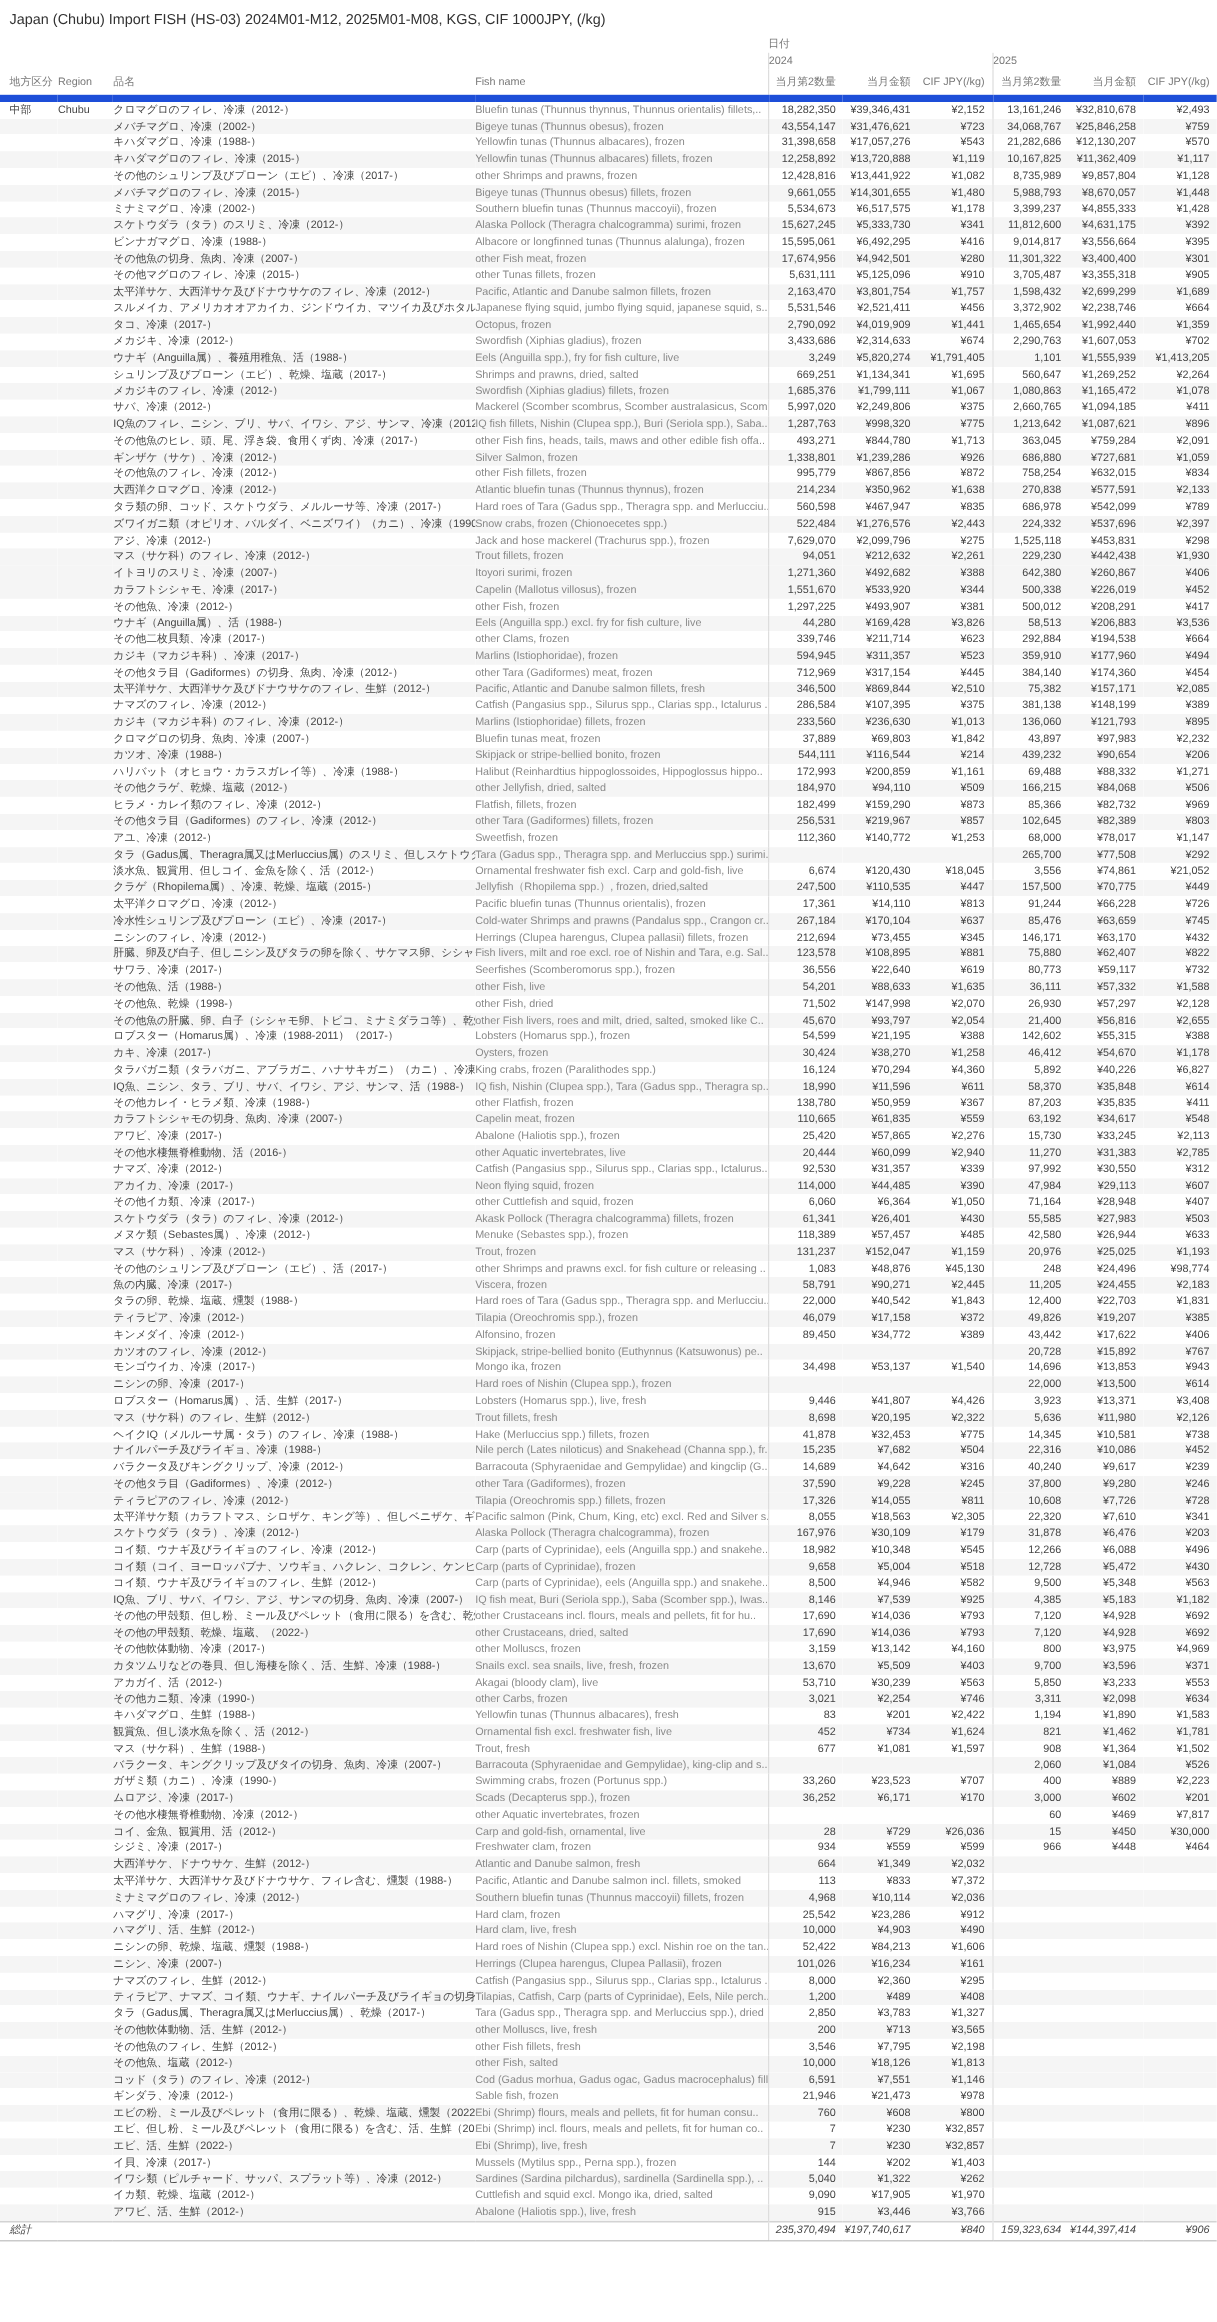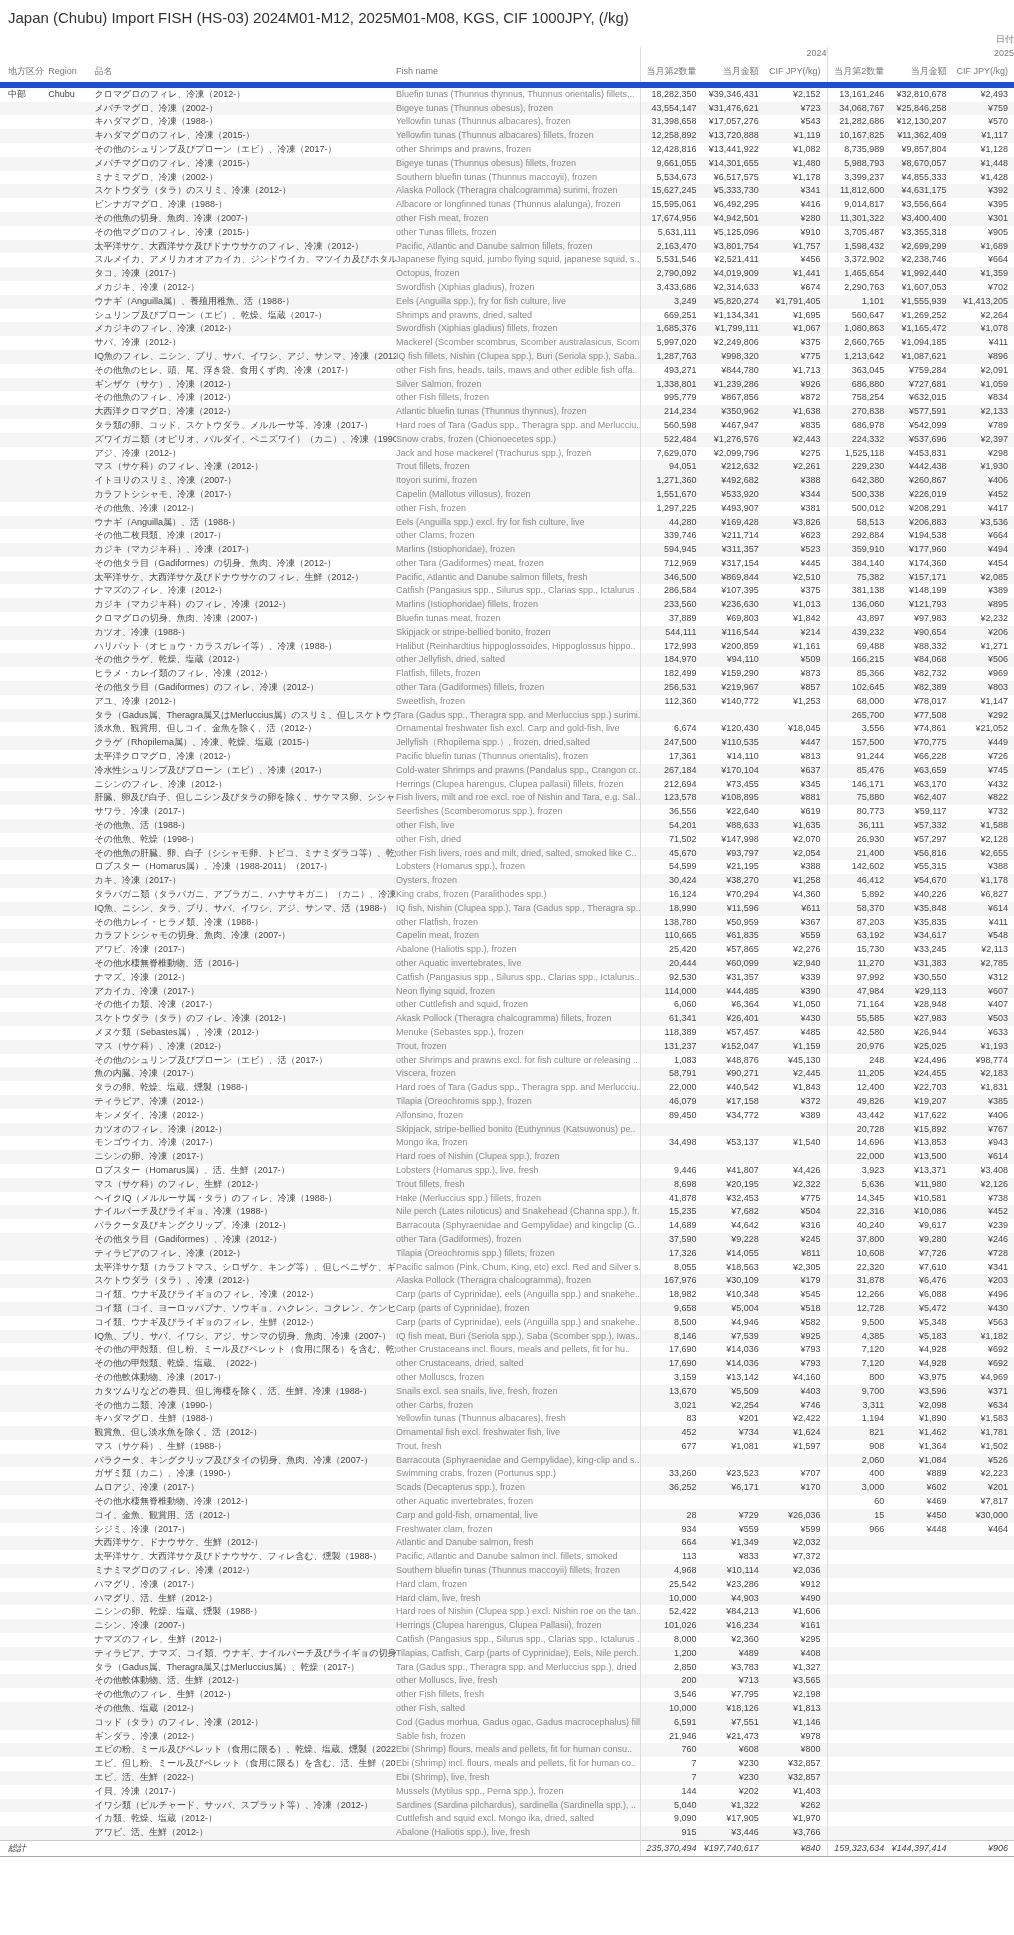--- a/index.html
+++ b/index.html
@@ -1,25 +1,25 @@
 <!DOCTYPE html>
 <html><head>
 <meta charset="utf-8">
 <style>
   html,body { margin:0; padding:0; background:#ffffff; }
   body { width:1014px; font-family:"Liberation Sans","DejaVu Sans",sans-serif; color:#333; }
-  .title { font-size:15px; color:#323232; padding:9px 0 7px 8px; letter-spacing:0; }
+  .title { font-size:12px; color:#323232; padding:9px 0 7px 8px; letter-spacing:0; }
   table { border-collapse:collapse; table-layout:fixed; width:1014px; }
   th,td { padding:0; margin:0; font-weight:normal; font-size:9px; line-height:13.8px; height:13.8px;
           white-space:nowrap; overflow:hidden; vertical-align:middle; }
   thead th { color:#787878; }
   .hdr-date th { height:14px; }
   .hdr-year th { height:13px; }
   .col-head th { height:18px; border-bottom:6px solid #1d4ed8; vertical-align:bottom; padding-bottom:3px; }
-  .center { text-align:right; }
+  .center { text-align:left; }
   .left  { text-align:left; }
   .num   { text-align:right; padding-right:6px; }
   .pad-l { padding-left:8px; }
   .g1 { border-left:1px solid #dddddd; }
   .g2 { border-left:1px solid #dddddd; }
   tbody tr.alt { background:#f5f5f5; }
   td.jp { color:#454545; }
   td.en { color:#8a8a8a; }
   td.val { color:#454545; }
   tfoot td { border-top:1px solid #c9c9c9; border-bottom:1px solid #a8a8a8; color:#454545; height:15px;font-style:italic; }
@@ -1199,20 +1199,32 @@
         <td class="left val"></td>
         <td class="left jp">カタツムリなどの巻貝、但し海棲を除く、活、生鮮、冷凍（1988-）</td>
         <td class="left en">Snails excl. sea snails, live, fresh, frozen</td>
         <td class="num val g1">13,670</td>
         <td class="num val">¥5,509</td>
         <td class="num val">¥403</td>
         <td class="num val g2">9,700</td>
         <td class="num val">¥3,596</td>
         <td class="num val">¥371</td>
       </tr>
+      <tr>
+        <td class="left pad-l val"></td>
+        <td class="left val"></td>
+        <td class="left jp">アカガイ、活（2012-）</td>
+        <td class="left en">Akagai (bloody clam), live</td>
+        <td class="num val g1">53,710</td>
+        <td class="num val">¥30,239</td>
+        <td class="num val">¥563</td>
+        <td class="num val g2">5,850</td>
+        <td class="num val">¥3,233</td>
+        <td class="num val">¥553</td>
+      </tr>
       <tr class="alt">
         <td class="left pad-l val"></td>
         <td class="left val"></td>
         <td class="left jp">その他カニ類、冷凍（1990-）</td>
         <td class="left en">other Carbs, frozen</td>
         <td class="num val g1">3,021</td>
         <td class="num val">¥2,254</td>
         <td class="num val">¥746</td>
         <td class="num val g2">3,311</td>
         <td class="num val">¥2,098</td>

